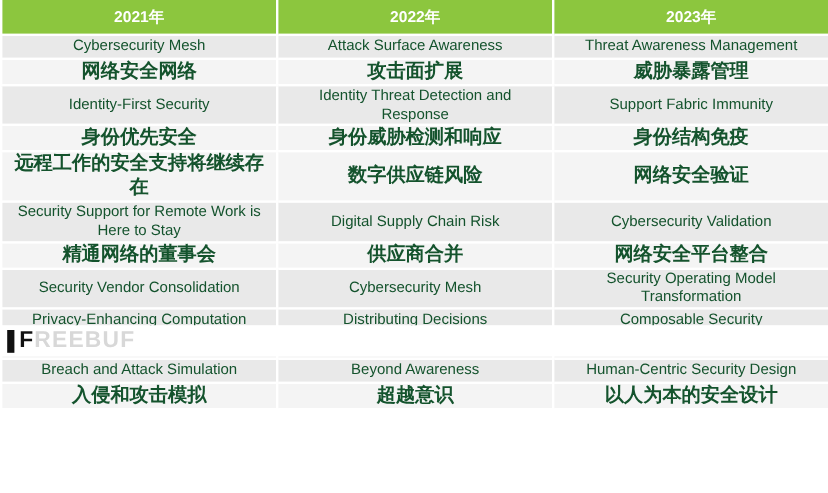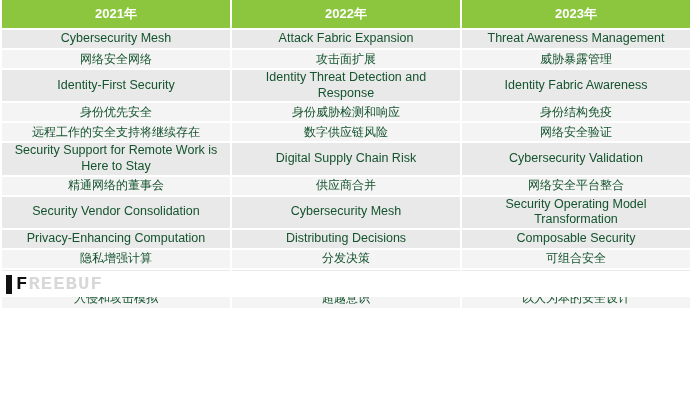--- a/index.html
+++ b/index.html
@@ -50,21 +50,22 @@
     border-left: 2px solid #ffffff;
     border-right: 2px solid #ffffff;
     border-bottom: 2px solid #ffffff;
     height: 18px;
   }
   td.en {
     background: #e9e9e9;
   }
   td.zh {
     background: #f4f4f4;
-    font-size: 12px;
+    font-size: 16px;
+    font-weight: bold;
   }
 
   
   .watermark {
     position: absolute;
     left: 0;
     bottom: 0;
     width: 690px;
     height: 26px;
     background: #ffffff;
@@ -72,21 +73,21 @@
     align-items: center;
   }
   .wm-bar {
     width: 6px;
     height: 19px;
     background: #111111;
     margin-left: 6px;
     margin-right: 4px;
   }
   .wm-text {
-    font-family: Liberation Mono, monospace;
+    font-family: Liberation Sans, sans-serif;
     font-weight: bold;
     font-size: 19px;
     letter-spacing: 1px;
     color: #d8d8d8;
     -webkit-text-stroke: 0px;
   }
   .wm-text .lead {
     color: #111111;
   }
 </style>
@@ -104,32 +105,32 @@
     <thead>
       <tr>
         <th class="hdr">2021年</th>
         <th class="hdr">2022年</th>
         <th class="hdr">2023年</th>
       </tr>
     </thead>
     <tbody>
       <tr>
         <td class="cell en">Cybersecurity Mesh</td>
-        <td class="cell en">Attack Fabric Expansion</td>
+        <td class="cell en">Attack Surface Awareness</td>
         <td class="cell en">Threat Awareness Management</td>
       </tr>
       <tr>
         <td class="cell zh">网络安全网络</td>
         <td class="cell zh">攻击面扩展</td>
         <td class="cell zh">威胁暴露管理</td>
       </tr>
       <tr>
         <td class="cell en">Identity-First Security</td>
         <td class="cell en">Identity Threat Detection and Response</td>
-        <td class="cell en">Identity Fabric Awareness</td>
+        <td class="cell en">Support Fabric Immunity</td>
       </tr>
       <tr>
         <td class="cell zh">身份优先安全</td>
         <td class="cell zh">身份威胁检测和响应</td>
         <td class="cell zh">身份结构免疫</td>
       </tr>
       <tr>
         <td class="cell zh">远程工作的安全支持将继续存在</td>
         <td class="cell zh">数字供应链风险</td>
         <td class="cell zh">网络安全验证</td>

